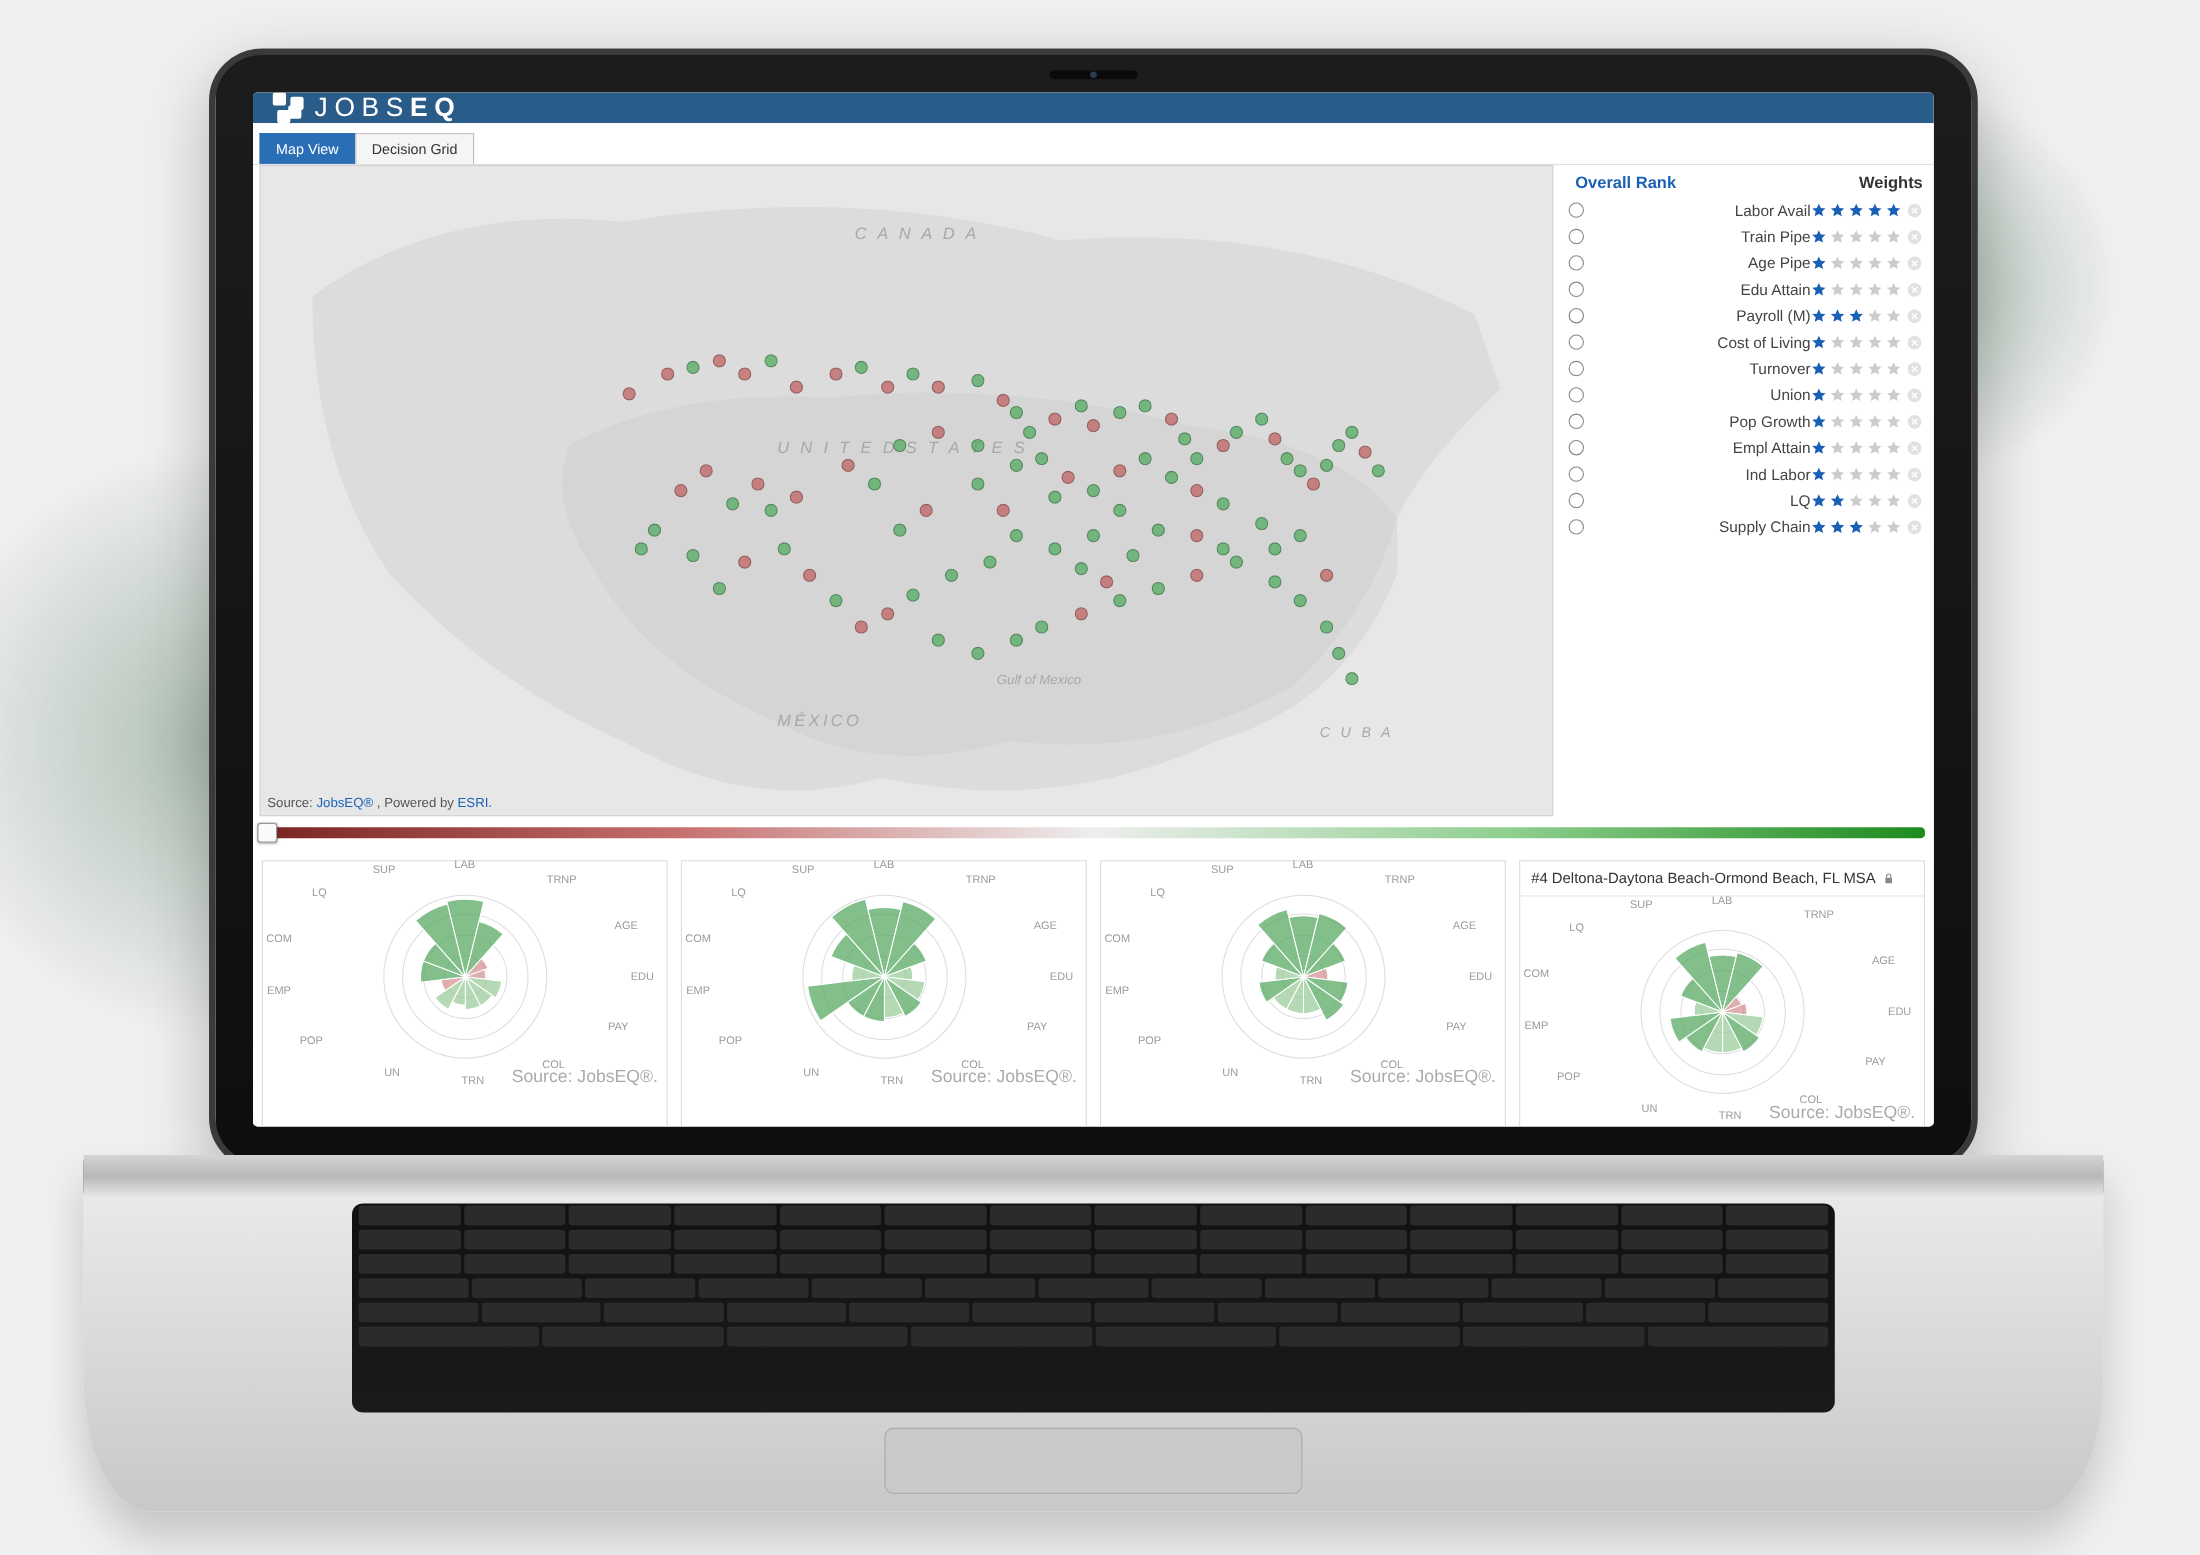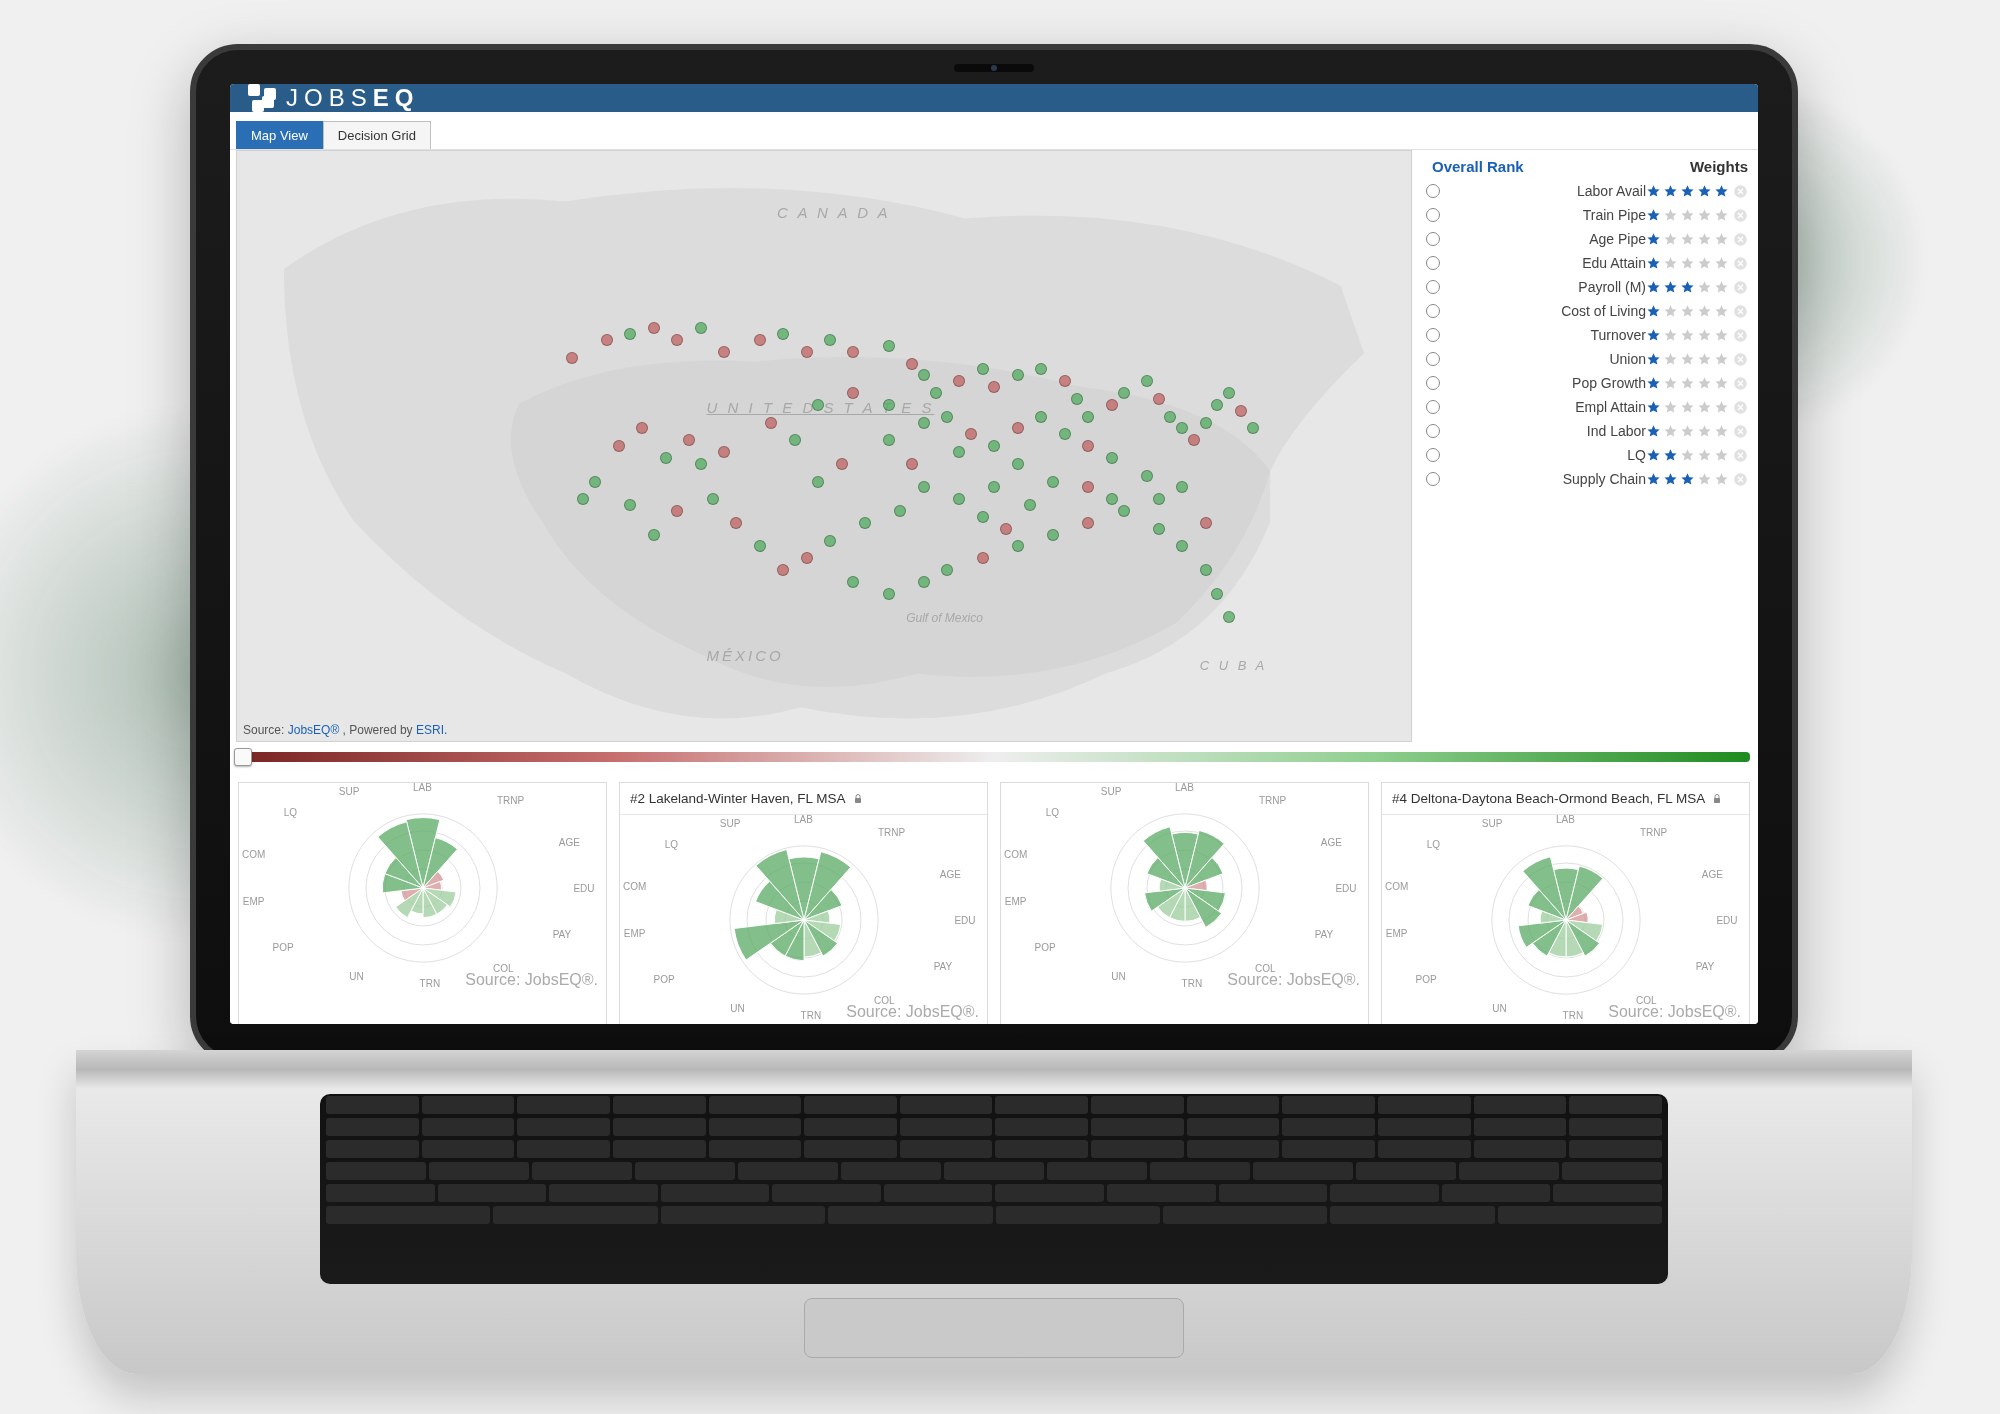--- a/index.html
+++ b/index.html
@@ -131,21 +131,21 @@
               <div class="tab">Decision Grid</div>
             </div>
 
           <div class="mainrow">
             <div class="mapwrap" id="mapwrap">
               <svg viewBox="0 0 100 70" preserveAspectRatio="none" style="position:absolute;inset:0;width:100%;height:100%;">
                 <path d="M4 14 Q14 4 28 6 Q46 2 62 8 Q80 6 94 16 L96 24 Q90 32 88 38 L88 44 Q84 58 74 62 Q62 70 48 66 Q38 70 28 62 Q18 56 10 44 Q4 32 4 14 Z" fill="#dcdcdc"></path>
                 <path d="M24 30 Q32 24 44 25 Q58 23 72 28 Q84 30 88 38 Q86 48 80 56 Q70 64 58 62 Q48 66 40 60 Q30 54 26 44 Q22 36 24 30 Z" fill="#d5d5d5"></path>
               </svg>
               <div class="map-label" style="left:46%;top:9%;">C A N A D A</div>
-              <div class="map-label" style="left:40%;top:42%;text-decoration:underline;">U N I T E D   S T A T E S</div>
+              <div class="map-label" style="left:40%;top:42%;">U N I T E D   S T A T E S</div>
               <div class="map-label" style="left:40%;top:84%;">MÉXICO</div>
               <div class="map-label" style="left:82%;top:86%;font-size:13px;">C U B A</div>
               <div class="map-label" style="left:57%;top:78%;font-size:12px;letter-spacing:0;font-style:italic;">Gulf of Mexico</div>
               <div class="map-footer">
                 <span>Source: </span><a href="#">JobsEQ®</a><span> , Powered by </span><a href="#">ESRI.</a>
               </div>
             <div class="map-dot" style="left: 39%; top: 52%; background: rgba(80, 170, 95, 0.75);"></div>
                 <div class="map-dot" style="left: 41%; top: 50%; background: rgba(190, 90, 90, 0.7);"></div>
                 <div class="map-dot" style="left: 38%; top: 48%; background: rgba(190, 90, 90, 0.7);"></div>
                 <div class="map-dot" style="left: 36%; top: 51%; background: rgba(80, 170, 95, 0.75);"></div>
@@ -754,27 +754,20 @@
                   <div class="axis-label" style="left: 32%; top: 92%; transform: translate(-50%, -50%);">UN</div>
                   <div class="axis-label" style="left: 12%; top: 78%; transform: translate(-50%, -50%);">POP</div>
                   <div class="axis-label" style="left: 4%; top: 56%; transform: translate(-50%, -50%);">EMP</div>
                   <div class="axis-label" style="left: 4%; top: 34%; transform: translate(-50%, -50%);">COM</div>
                   <div class="axis-label" style="left: 14%; top: 14%; transform: translate(-50%, -50%);">LQ</div>
                   <div class="axis-label" style="left: 30%; top: 4%; transform: translate(-50%, -50%);">SUP</div>
                   <div class="card-src">Source: JobsEQ®.</div>
                 </div>
               </div>
               <div class="card">
-                <div class="card-title">
-                  <span>#2 Lakeland-Winter Haven, FL MSA</span>
-                  <span class="lock"><svg viewBox="0 0 24 24" fill="currentColor">
-                      <rect x="6" y="10" width="12" height="10" rx="1.5"></rect>
-                      <path d="M8 10V7a4 4 0 018 0v3" fill="none" stroke="currentColor" stroke-width="2"></path>
-                    </svg></span>
-                </div>
                 <div class="rose-wrap">
                   <svg viewBox="0 0 200 200" width="190" height="190">
                     <circle cx="100" cy="100" r="20" fill="none" stroke="#ddd"></circle>
                     <circle cx="100" cy="100" r="40" fill="none" stroke="#ddd"></circle>
                     <circle cx="100" cy="100" r="60" fill="none" stroke="#ddd"></circle>
                     <circle cx="100" cy="100" r="78" fill="none" stroke="#ddd"></circle>
                     <path d="M 100 100 L 84.13337145773492 35.62655750465275 A 66.3 66.3 0 0 1 115.86662854226508 35.62655750465275 Z" fill="rgba(90,170,100,0.75)" stroke="#fff" stroke-width="1"></path>
                     <path d="M 100 100 L 117.73329072370802 28.053211328729546 A 74.1 74.1 0 0 1 149.13738897564292 44.535353560521415 Z" fill="rgba(90,170,100,0.75)" stroke="#fff" stroke-width="1"></path>
                     <path d="M 100 100 L 128.44796203853014 67.88888890345976 A 42.900000000000006 42.900000000000006 0 0 1 140.11219681120429 84.78745034587521 Z" fill="rgba(90,170,100,0.75)" stroke="#fff" stroke-width="1"></path>
                     <path d="M 100 100 L 125.52594342531182 90.31928658373877 A 27.299999999999997 27.299999999999997 0 0 1 127.10095226287687 103.29065137097032 Z" fill="rgba(150,200,150,0.7)" stroke="#fff" stroke-width="1"></path>

